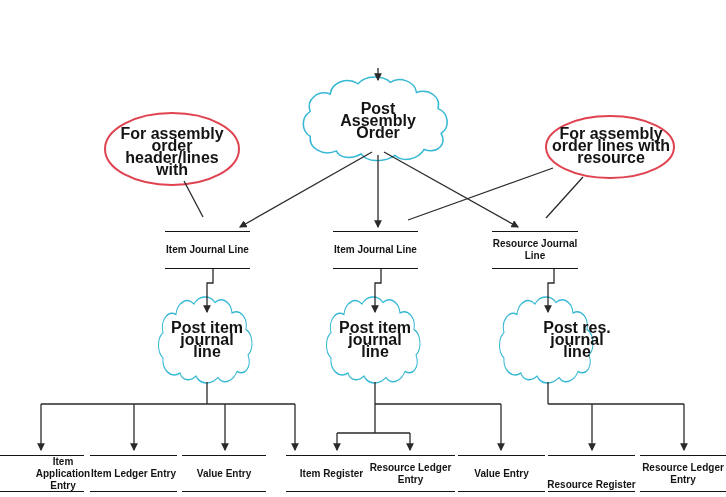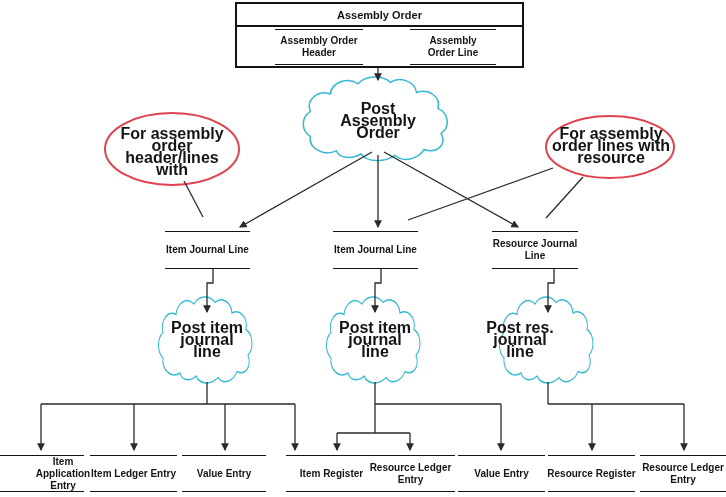--- a/index.html
+++ b/index.html
@@ -38,28 +38,28 @@
   .jrow .ent:nth-of-type(2){left:333px;width:85px;}
   .jrow .ent:nth-of-type(3){left:492px;width:86px;}
 
   .brow .ent{top:455px;height:37px;}
   .brow .ent:nth-of-type(1){left:0px;width:84px;padding-left:42px;}
   .brow .ent:nth-of-type(2){left:90px;width:87px;}
   .brow .ent:nth-of-type(3){left:182px;width:84px;}
   .brow .ent:nth-of-type(4){left:286px;width:91px;text-align:right;}
   .brow .ent:nth-of-type(5){left:366px;width:89px;}
   .brow .ent:nth-of-type(6){left:458px;width:87px;}
-  .brow .ent:nth-of-type(7){left:548px;width:87px;}
+  .brow .ent:nth-of-type(7){left:548px;width:87px;align-items:flex-end;}
   .brow .ent:nth-of-type(8){left:640px;width:86px;}
 
   
   .cl-main{left:323px;top:103px;width:110px;}
   .cl-s1{left:167px;top:322px;width:80px;}
   .cl-s2{left:335px;top:322px;width:80px;}
-  .cl-s3{left:480px;top:322px;width:80px;}
+  .cl-s3{left:537px;top:322px;width:80px;}
   .an-l{left:112px;top:128px;width:120px;}
   .an-r{left:550px;top:128px;width:122px;}
 </style>
 </head>
 <body>
 
 <div class="stage">
 
   <svg width="726" height="497" viewBox="0 0 726 497">
     <defs>
@@ -103,29 +103,20 @@
       <path class="ln" d="M337,433 L337,450" marker-end="url(#arr)"></path>
       <path class="ln" d="M410,433 L410,450" marker-end="url(#arr)"></path>
       <path class="ln" d="M501,404 L501,450" marker-end="url(#arr)"></path>
 
       <path class="ln" d="M548,382 L548,404 M548,404 L684,404"></path>
       <path class="ln" d="M592,404 L592,450" marker-end="url(#arr)"></path>
       <path class="ln" d="M684,404 L684,450" marker-end="url(#arr)"></path>
     </g>
   </svg>
 
-  <div class="top-box">
-    <div class="top-title">Assembly Order</div>
-    <div class="tb-ent e1">
-      <span class="txt">Assembly Order Header</span>
-    </div>
-    <div class="tb-ent e2">
-      <span class="txt">Assembly Order Line</span>
-    </div>
-  </div>
 
   <div class="lbl cl-main">Post Assembly Order</div>
   <div class="lbl cl-s1">Post item journal line</div>
   <div class="lbl cl-s2">Post item journal line</div>
   <div class="lbl cl-s3">Post res. journal line</div>
 
   <div class="lbl an-l">For assembly order header/lines with</div>
   <div class="lbl an-r">For assembly order lines with resource</div>
 
   <div class="jrow">

